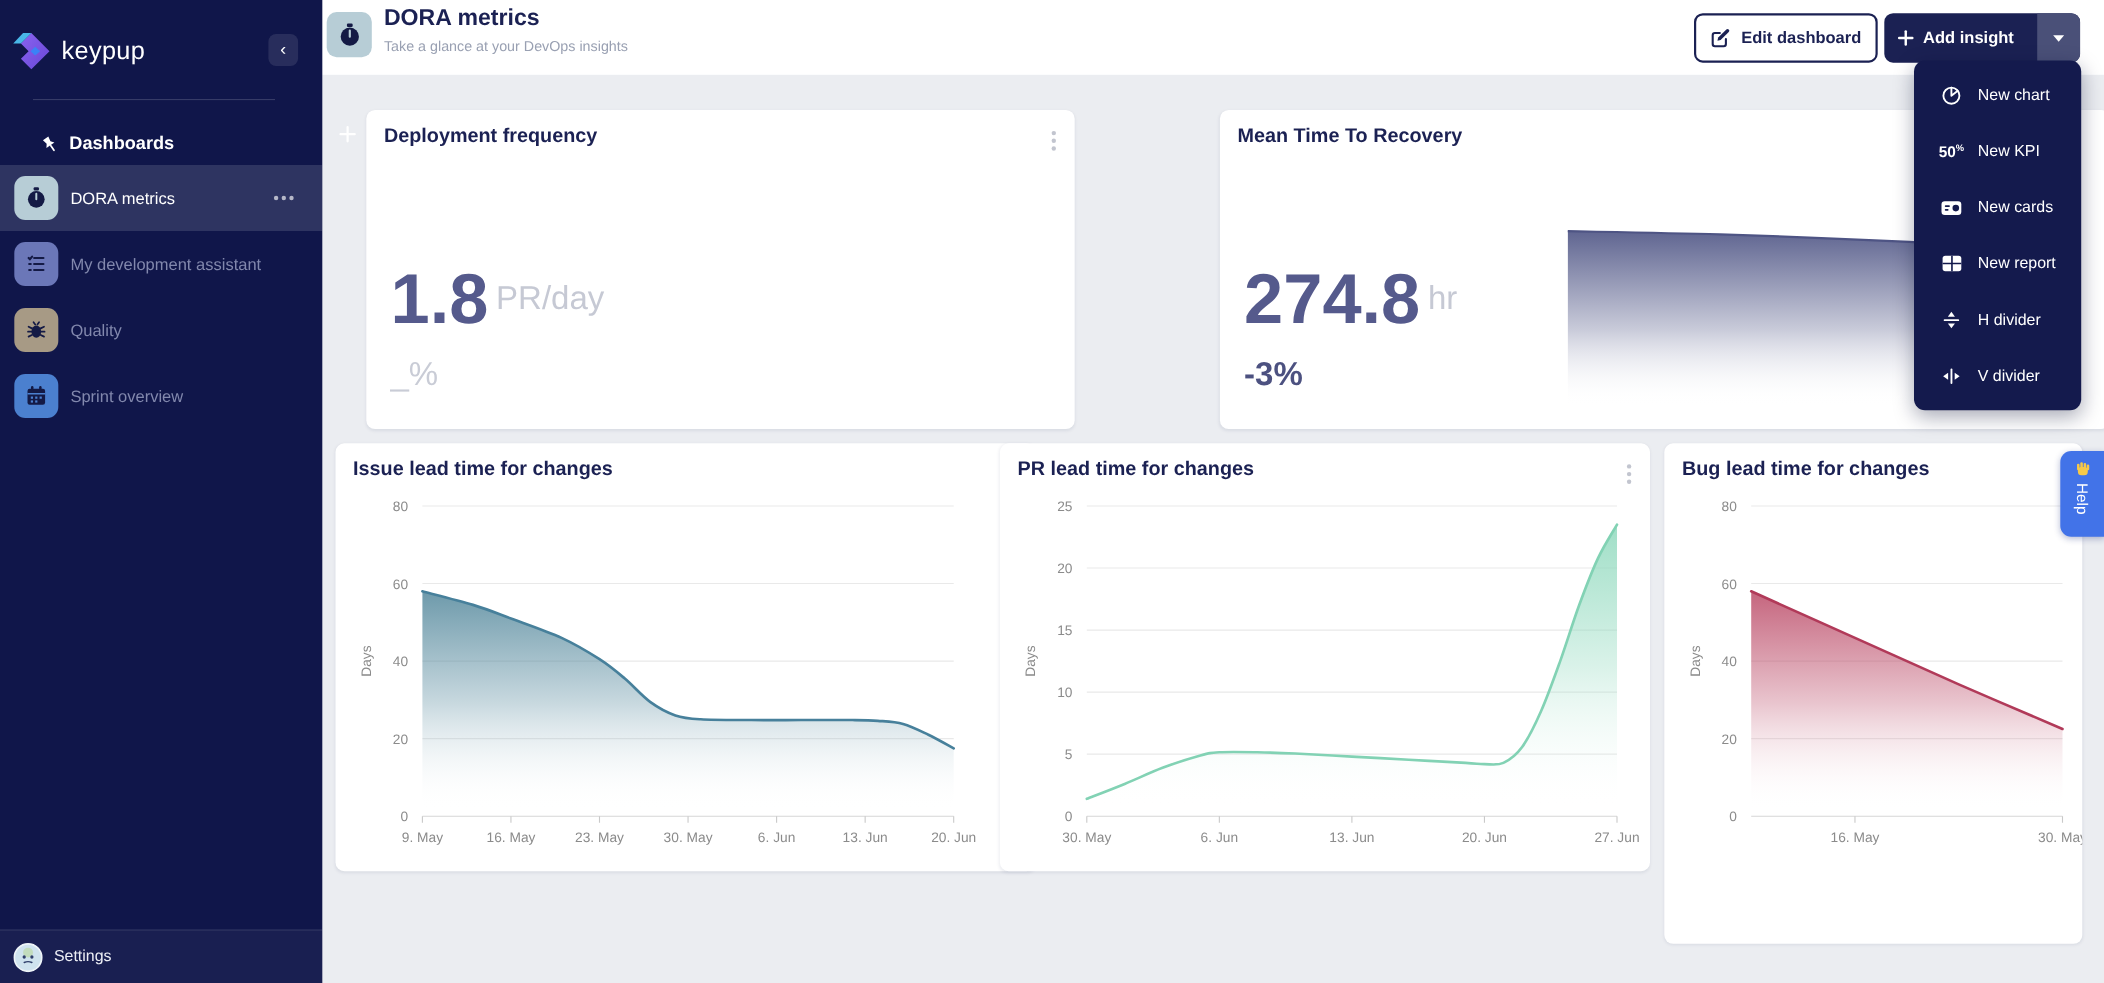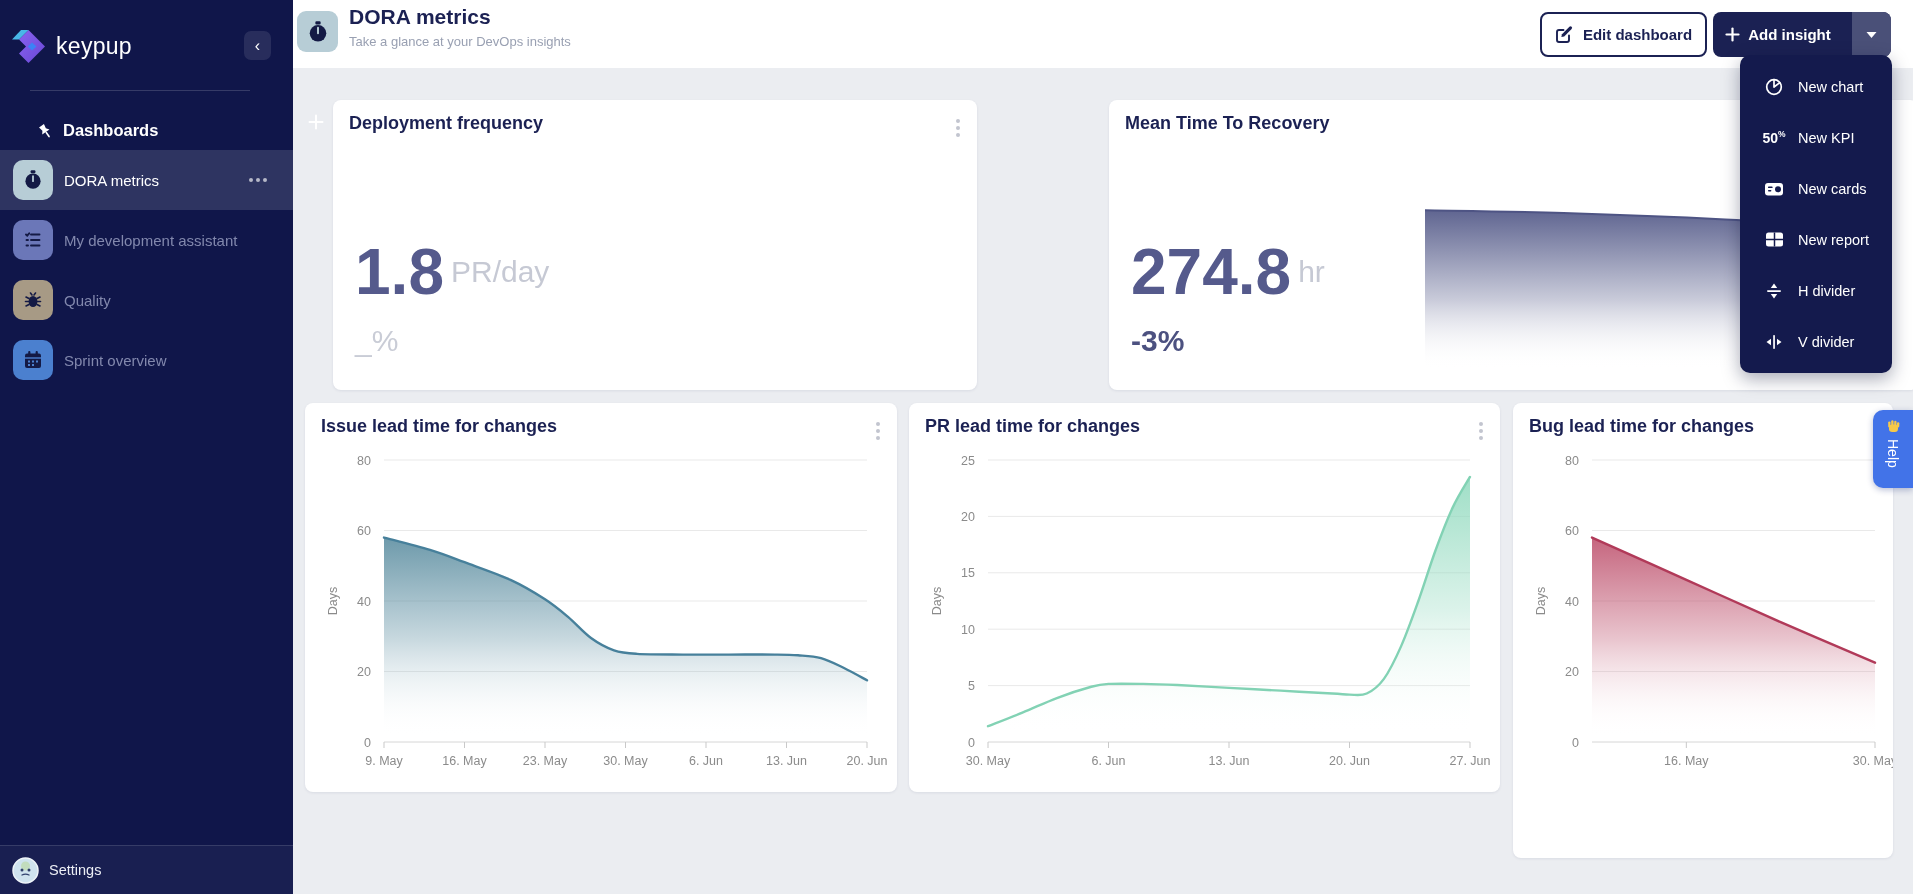--- a/index.html
+++ b/index.html
@@ -45,21 +45,21 @@
   .kpi-value{font-size:64px;font-weight:700;color:#555a8c;line-height:1;}
   .kpi-unit{font-size:30px;font-weight:500;color:#c6c9d4;}
   .kpi-delta{position:absolute;left:22px;top:224px;font-size:30px;font-weight:500;}
   .delta-muted{color:#c9ccd6;}
   .delta-dark{color:#4c5180;font-weight:700;}
   .plot{position:absolute;left:0;top:0;width:100%;height:100%;}
   .spark-wrap{position:absolute;left:316px;top:0;width:462px;height:290px;overflow:hidden;border-radius:0 8px 8px 0;}
 
   #kpi1{left:305px;top:100px;width:644px;height:290px;margin-left:28px;}
   #kpi2{left:1109px;top:100px;width:784px;height:290px;padding-left:25px;}
-  #chart1{left:305px;top:403px;width:592px;height:389px;}
+  #chart1{left:305px;top:403px;width:592px;height:389px;padding-left:44px;}
   #chart2{left:909px;top:403px;width:591px;height:389px;}
   #chart3{left:1513px;top:403px;width:380px;height:455px;}
 
   
   .add-menu{position:absolute;left:1740px;top:55px;width:152px;height:318px;background:#141a4d;border-radius:10px;box-shadow:0 6px 18px rgba(10,14,50,.35);z-index:60;padding:6px 0;box-sizing:border-box;}
   .menu-item{height:51px;display:flex;align-items:center;cursor:pointer;color:#fff;}
   .menu-ic{width:30px;margin-left:19px;display:flex;align-items:center;justify-content:center;flex:none;}
   .menu-label{margin-left:9px;font-size:14.5px;font-weight:500;}
   .mi-kpi{font-weight:700;font-size:14px;color:#fff;}
   .mi-kpi sup{font-size:8.5px;}

